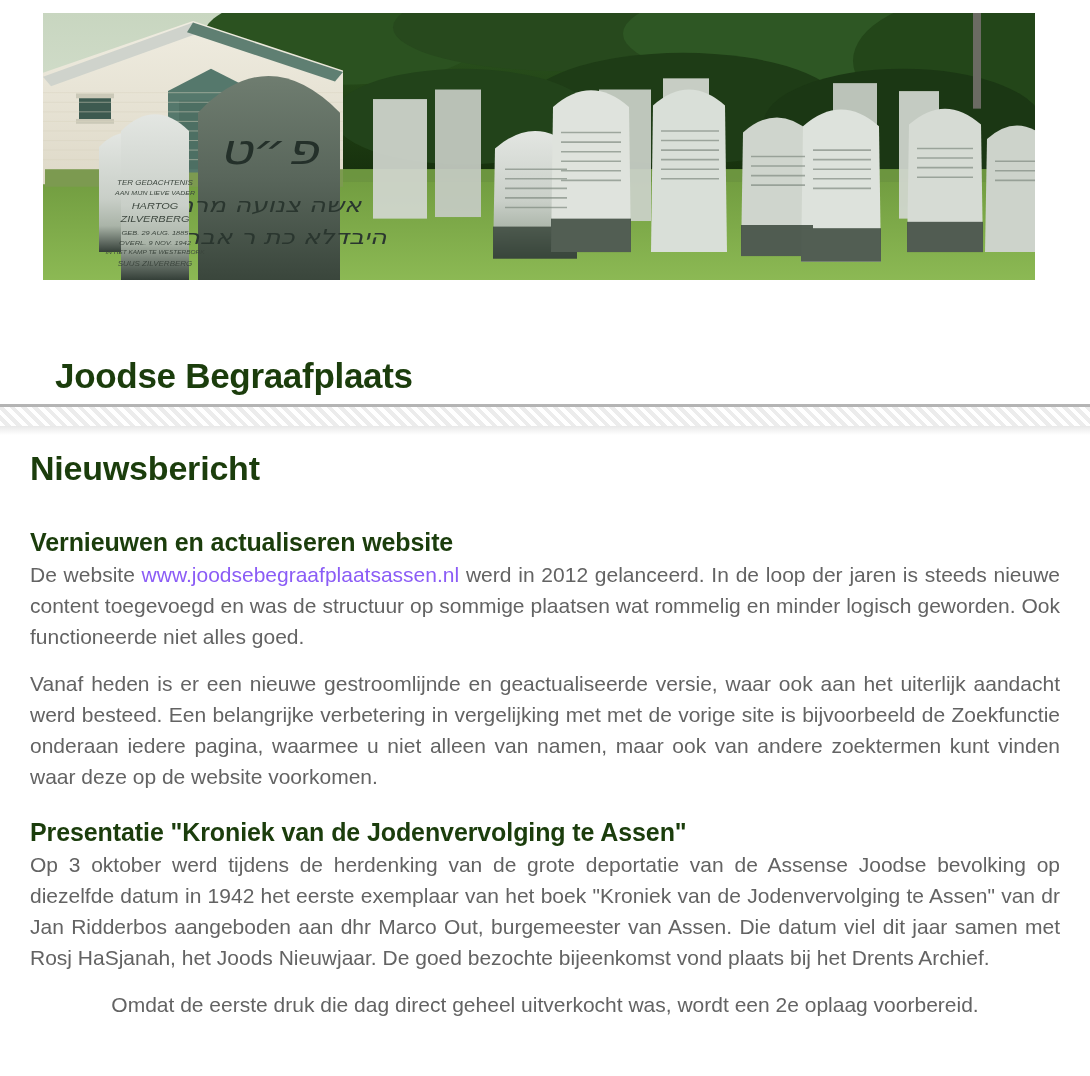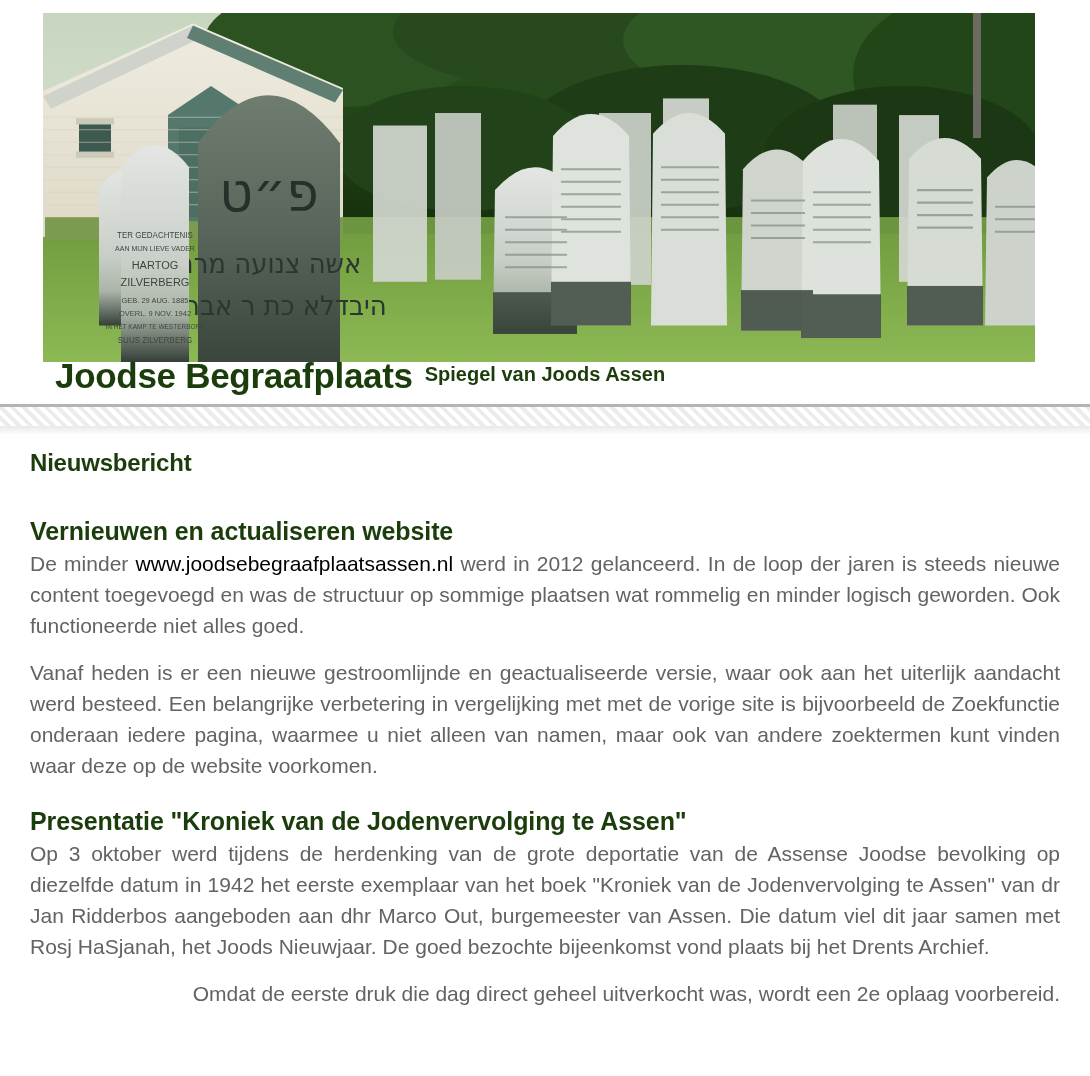--- a/index.html
+++ b/index.html
@@ -19,23 +19,24 @@
   .hero-wrap {
     position: relative;
     width: 1090px;
     height: 348px;
   }
   .hero-photo {
     position: absolute;
     left: 43px;
     top: 13px;
     width: 992px;
-    height: 349px;
+    height: 267px;
     overflow: hidden;
     background: #6f8a4f;
+    font-style: italic;
   }
   .hero-photo svg { display: block; width: 100%; height: 100%; }
 
   
   .titlebar {
     height: 56px;
     padding-left: 55px;
     display: flex;
     align-items: center;
   }
@@ -70,46 +71,46 @@
     width: 100%;
     height: 9px;
     background: linear-gradient(to bottom, #e8e8e8, #ffffff);
   }
 
   
   .content {
     padding: 14px 30px 0 30px;
   }
   .page-title {
-    font-size: 24px;
+    font-size: 34px;
     font-weight: bold;
     color: #1b3d0c;
     margin: 0 0 40px 0;
     letter-spacing: -0.2px;
   }
   .article { margin-bottom: 26px; }
   .article-heading {
     font-size: 25px;
     font-weight: bold;
     color: #1b3d0c;
     margin: 0 0 2px 0;
     letter-spacing: -0.1px;
   }
   .body-text {
     font-size: 21px;
     line-height: 31px;
     color: #636363;
     margin: 0;
     text-align: justify;
   }
-  .body-text.last-left { text-align: right; }
+  .body-text.last-left { text-align: center; }
   .para + .para { margin-top: 16px; }
   a.inline-link,
   .inline-link {
-    color: #000000;
+    color: #8b5cf6;
     text-decoration: none;
   }
 </style>
 </head>
 <body>
 
 <div class="hero-wrap">
   <div class="hero-photo">
     <svg viewBox="0 0 992 335" preserveAspectRatio="none" aria-hidden="true">
       <defs>
@@ -266,33 +267,32 @@
           <rect x="758" y="270" width="80" height="42"></rect>
           <rect x="864" y="262" width="76" height="38"></rect>
         </g>
       </g>
     </svg>
   </div>
 </div>
 
 <div class="titlebar">
   <span class="site-title">Joodse Begraafplaats</span>
-  <span class="site-subtitle">Spiegel van Joods Assen</span>
 </div>
 
 <div class="divider-band"></div>
 <div class="divider-shadow"></div>
 
 <div class="content">
 
   <h1 class="page-title">Nieuwsbericht</h1>
 
   <div class="article">
     <h2 class="article-heading">Vernieuwen en actualiseren website</h2>
-    <p class="body-text para"><span>De minder </span><a class="inline-link" href="#">www.joodsebegraafplaatsassen.nl</a><span> werd in 2012 gelanceerd. In de loop der jaren is steeds nieuwe content toegevoegd en was de structuur op sommige plaatsen wat rommelig en minder logisch geworden. Ook functioneerde niet alles goed.</span></p>
+    <p class="body-text para"><span>De website </span><a class="inline-link" href="#">www.joodsebegraafplaatsassen.nl</a><span> werd in 2012 gelanceerd. In de loop der jaren is steeds nieuwe content toegevoegd en was de structuur op sommige plaatsen wat rommelig en minder logisch geworden. Ook functioneerde niet alles goed.</span></p>
     <p class="body-text para">Vanaf heden is er een nieuwe gestroomlijnde en geactualiseerde versie, waar ook aan het uiterlijk aandacht werd besteed. Een belangrijke verbetering in vergelijking met met de vorige site is bijvoorbeeld de Zoekfunctie onderaan iedere pagina, waarmee u niet alleen van namen, maar ook van andere zoektermen kunt vinden waar deze op de website voorkomen.</p>
   </div>
 
   <div class="article">
     <h2 class="article-heading">Presentatie "Kroniek van de Jodenvervolging te Assen"</h2>
     <p class="body-text para">Op 3 oktober werd tijdens de herdenking van de grote deportatie  van de Assense Joodse bevolking op diezelfde datum in 1942 het eerste exemplaar van het boek "Kroniek van de Jodenvervolging te Assen" van dr Jan Ridderbos aangeboden aan dhr Marco Out, burgemeester van Assen. Die datum viel dit jaar samen met Rosj HaSjanah, het Joods Nieuwjaar. De goed bezochte bijeenkomst vond plaats bij het Drents Archief.</p>
     <p class="body-text para last-left">Omdat de eerste druk die dag direct geheel uitverkocht was, wordt een 2e oplaag voorbereid.</p>
   </div>
 
 </div>

